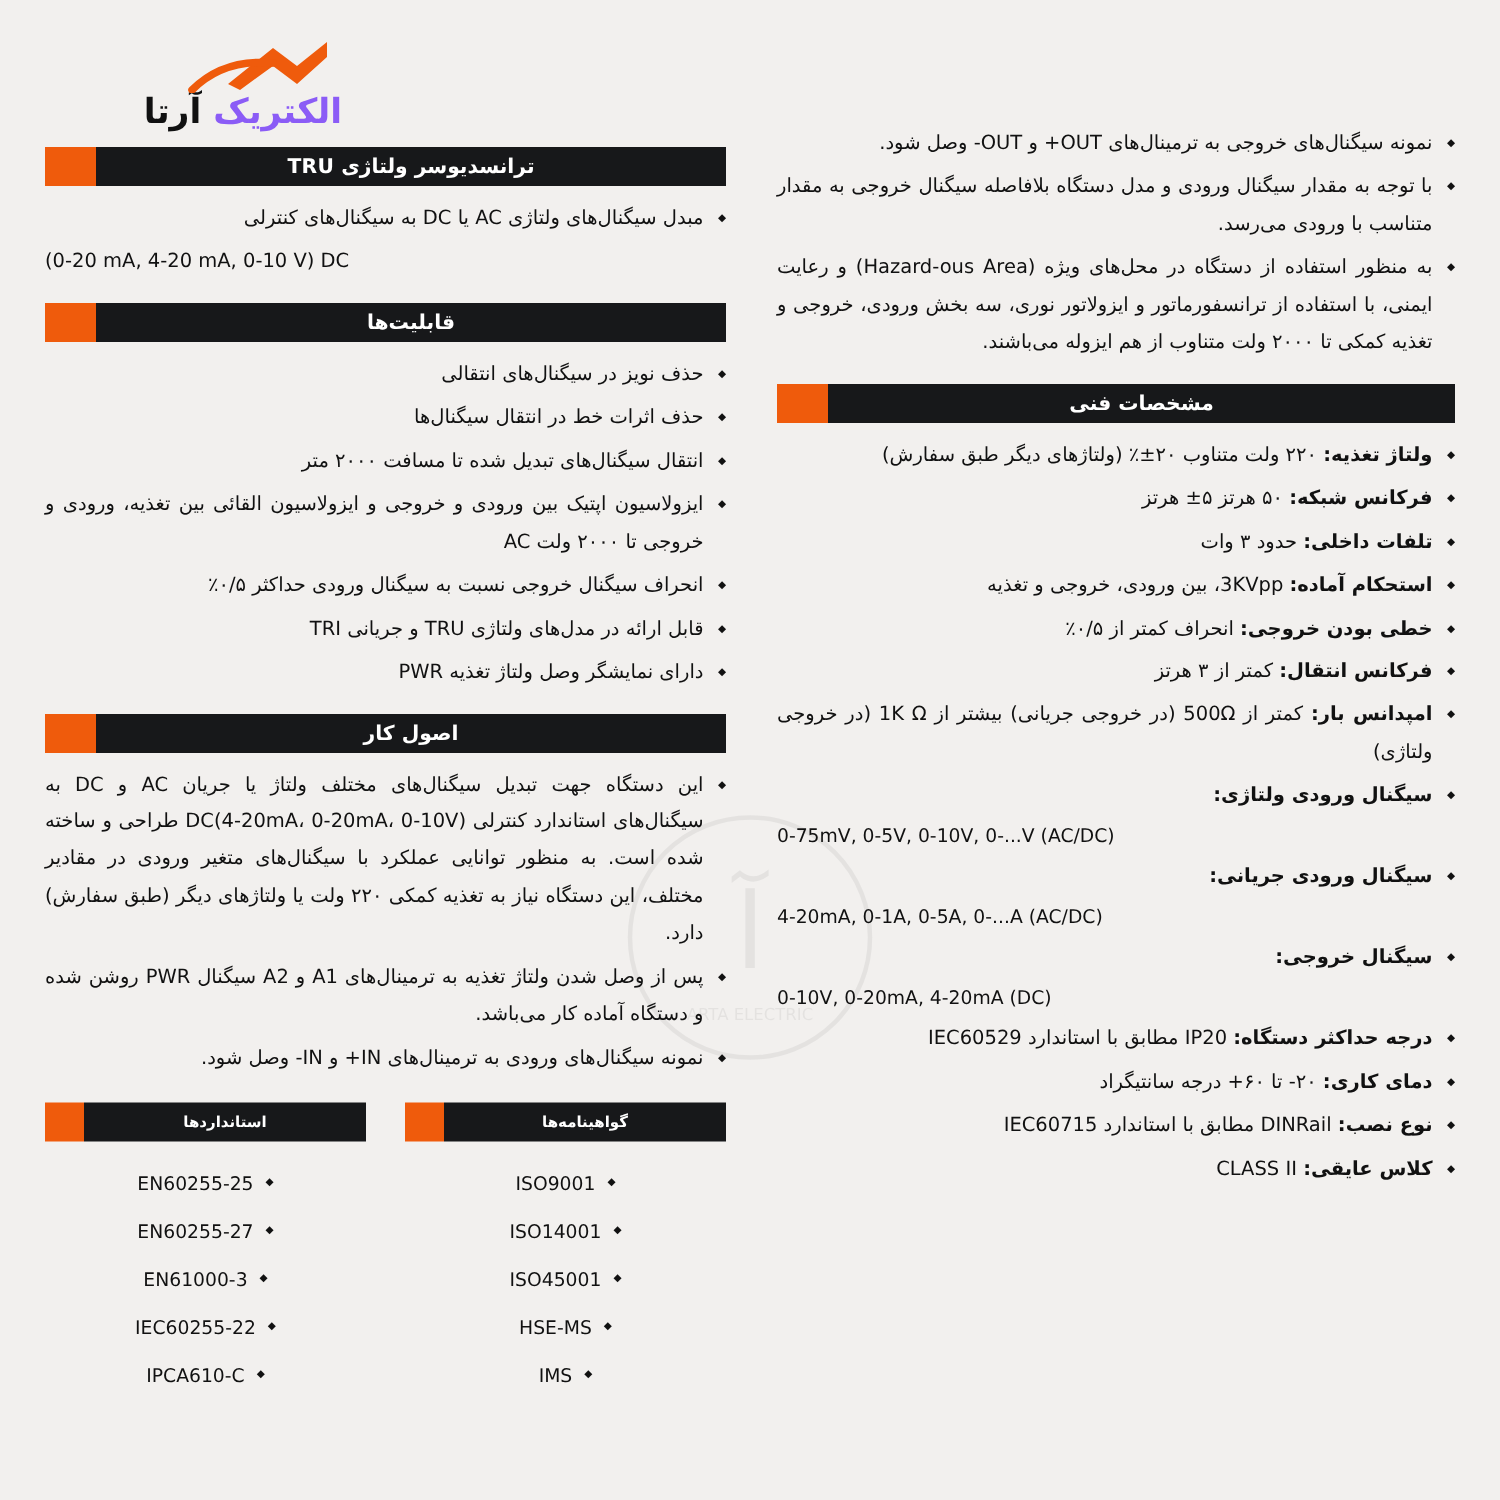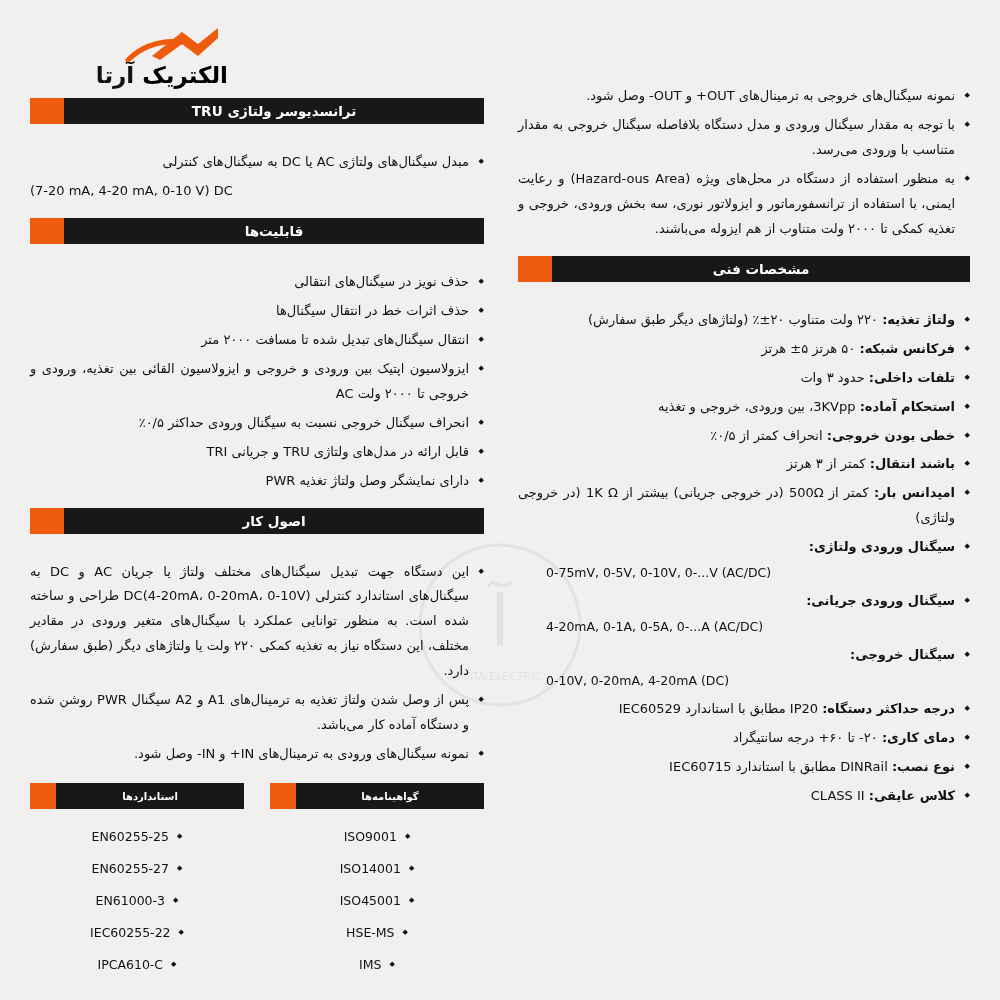--- a/index.html
+++ b/index.html
@@ -35,21 +35,21 @@
     display:block;
     font-size:23px;
     font-weight:bold;
     color:#111;
     letter-spacing:0px;
     margin-top:2px;
     text-align:right;
     padding-right:4px;
   }
   .logo .accent{
-    color:#000000;
+    color:#8b5cf6;
   }
 
   
   .watermark{
     position:absolute;
     left:50%;
     top:540px;
     transform:translateX(-50%);
     width:170px;height:170px;
     opacity:.13;
@@ -65,21 +65,21 @@
     margin-top:60px;
   }
   .col{width:455px;}
   .col.right{}
   .col.left{}
 
   
   .bar{
     position:relative;
     height:26px;
-    margin:14px 0 26px 0;
+    margin:14px 0 10px 0;
     display:flex;
     align-items:stretch;
     direction:rtl;
   }
   .bar .blk{
     background:#17181a;
     color:#fff;
     font-size:13.5px;
     font-weight:bold;
     display:flex;
@@ -126,21 +126,20 @@
     font-size:12.5px;
     font-family:"DejaVu Sans","Liberation Sans",sans-serif;
   }
   .subline{
     display:block;
     direction:ltr;
     text-align:left;
     font-size:12.5px;
     margin-top:1px;
     margin-right:0;
-    margin-left:28px;
   }
   li b{font-weight:bold;}
 
   
   ul.spec li{ padding-right:15px; }
 
   
   .twobars{
     display:flex;
     gap:26px;
@@ -228,21 +227,21 @@
         </li>
         <li>
           <b>استحکام آماده:</b>
           <span>3KVpp، بین ورودی، خروجی و تغذیه</span>
         </li>
         <li>
           <b>خطی بودن خروجی:</b>
           <span>انحراف کمتر از ۰/۵٪</span>
         </li>
         <li>
-          <b>باشند انتقال:</b>
+          <b>فرکانس انتقال:</b>
           <span>کمتر از ۳ هرتز</span>
         </li>
         <li>
           <b>امپدانس بار:</b>
           <span>کمتر از 500Ω (در خروجی جریانی) بیشتر از 1K Ω (در خروجی ولتاژی)</span>
         </li>
         <li>
           <b>سیگنال ورودی ولتاژی:</b>
           <span class="subline">0-75mV, 0-5V, 0-10V, 0-...V (AC/DC)</span>
         </li>
@@ -275,21 +274,21 @@
 
     <div class="col left">
 
       <div class="bar">
         <div class="blk">ترانسدیوسر ولتاژی TRU</div>
         <div class="org"></div>
       </div>
 
       <ul class="list">
         <li>مبدل سیگنال‌های ولتاژی AC یا DC به سیگنال‌های کنترلی</li>
-        <li class="nodot ltr">(7-20 mA, 4-20 mA, 0-10 V) DC</li>
+        <li class="nodot ltr">(0-20 mA, 4-20 mA, 0-10 V) DC</li>
       </ul>
 
       <div class="bar">
         <div class="blk">قابلیت‌ها</div>
         <div class="org"></div>
       </div>
 
       <ul class="list">
         <li>حذف نویز در سیگنال‌های انتقالی</li>
         <li>حذف اثرات خط در انتقال سیگنال‌ها</li>

